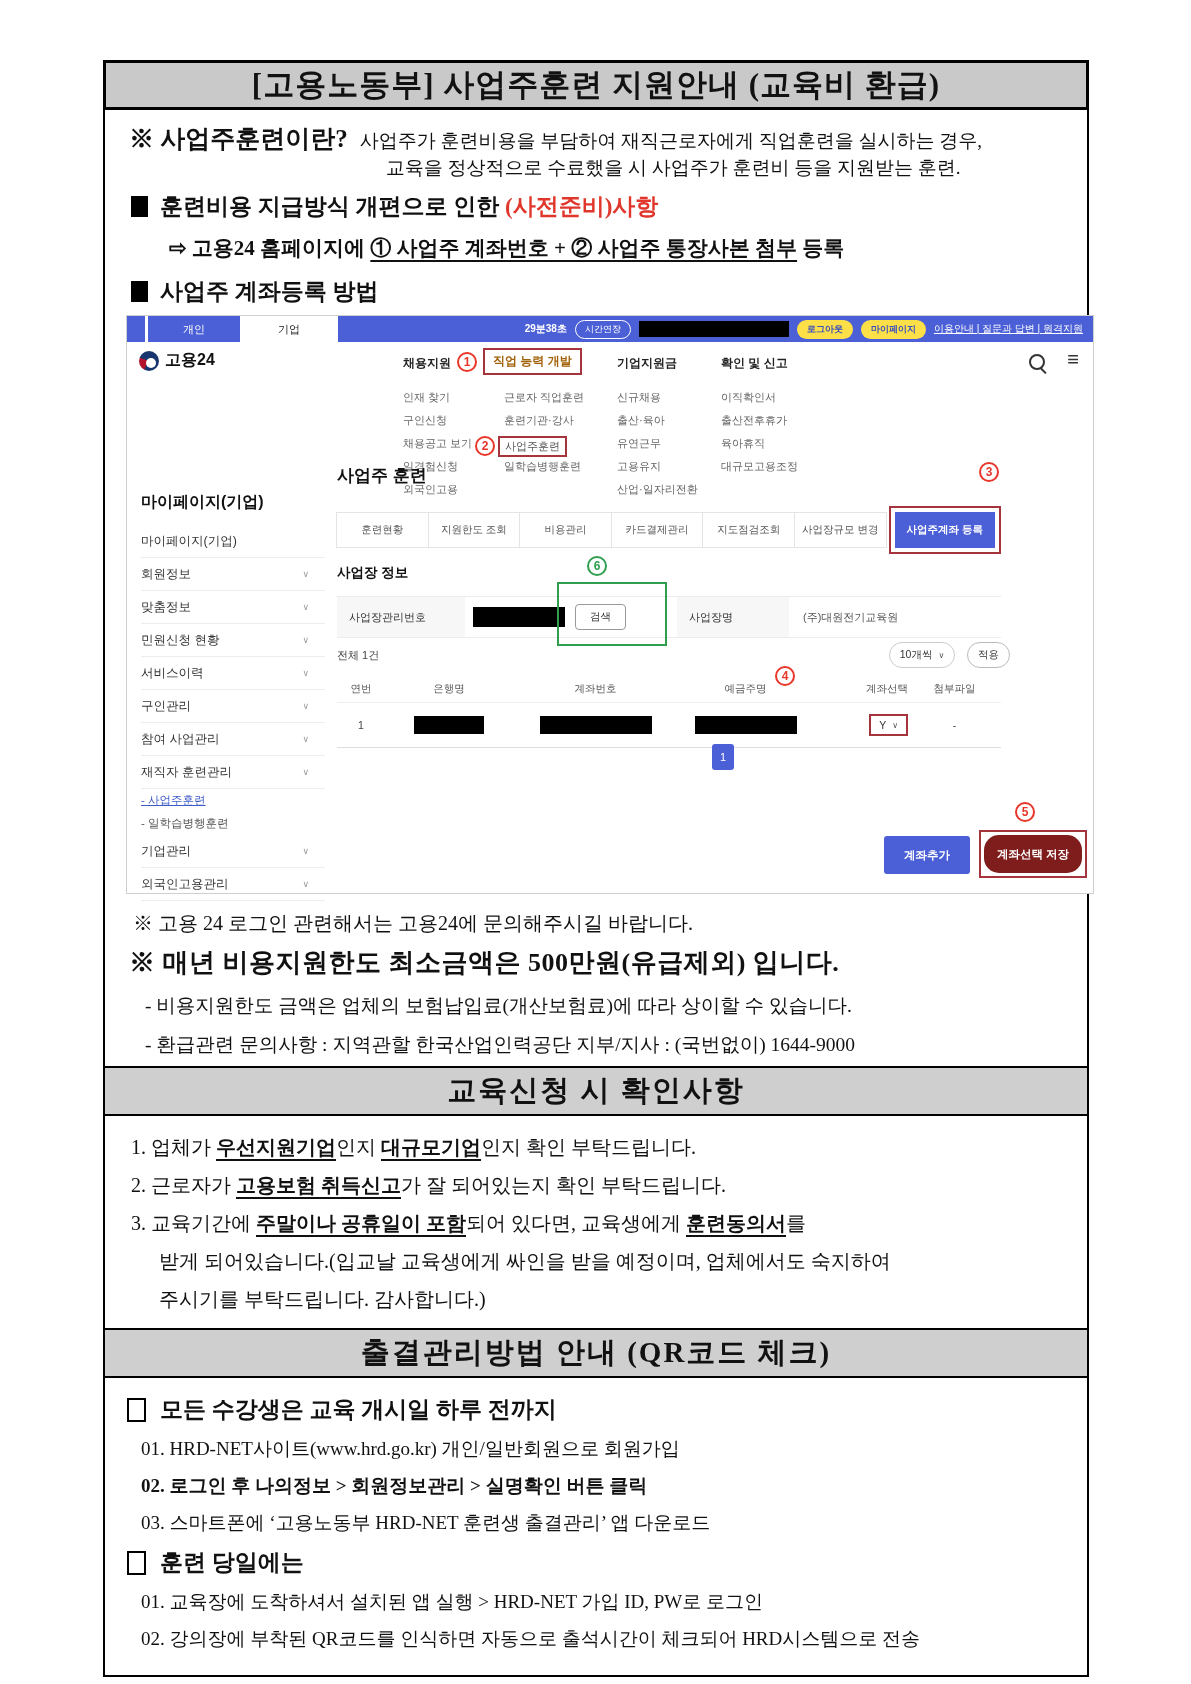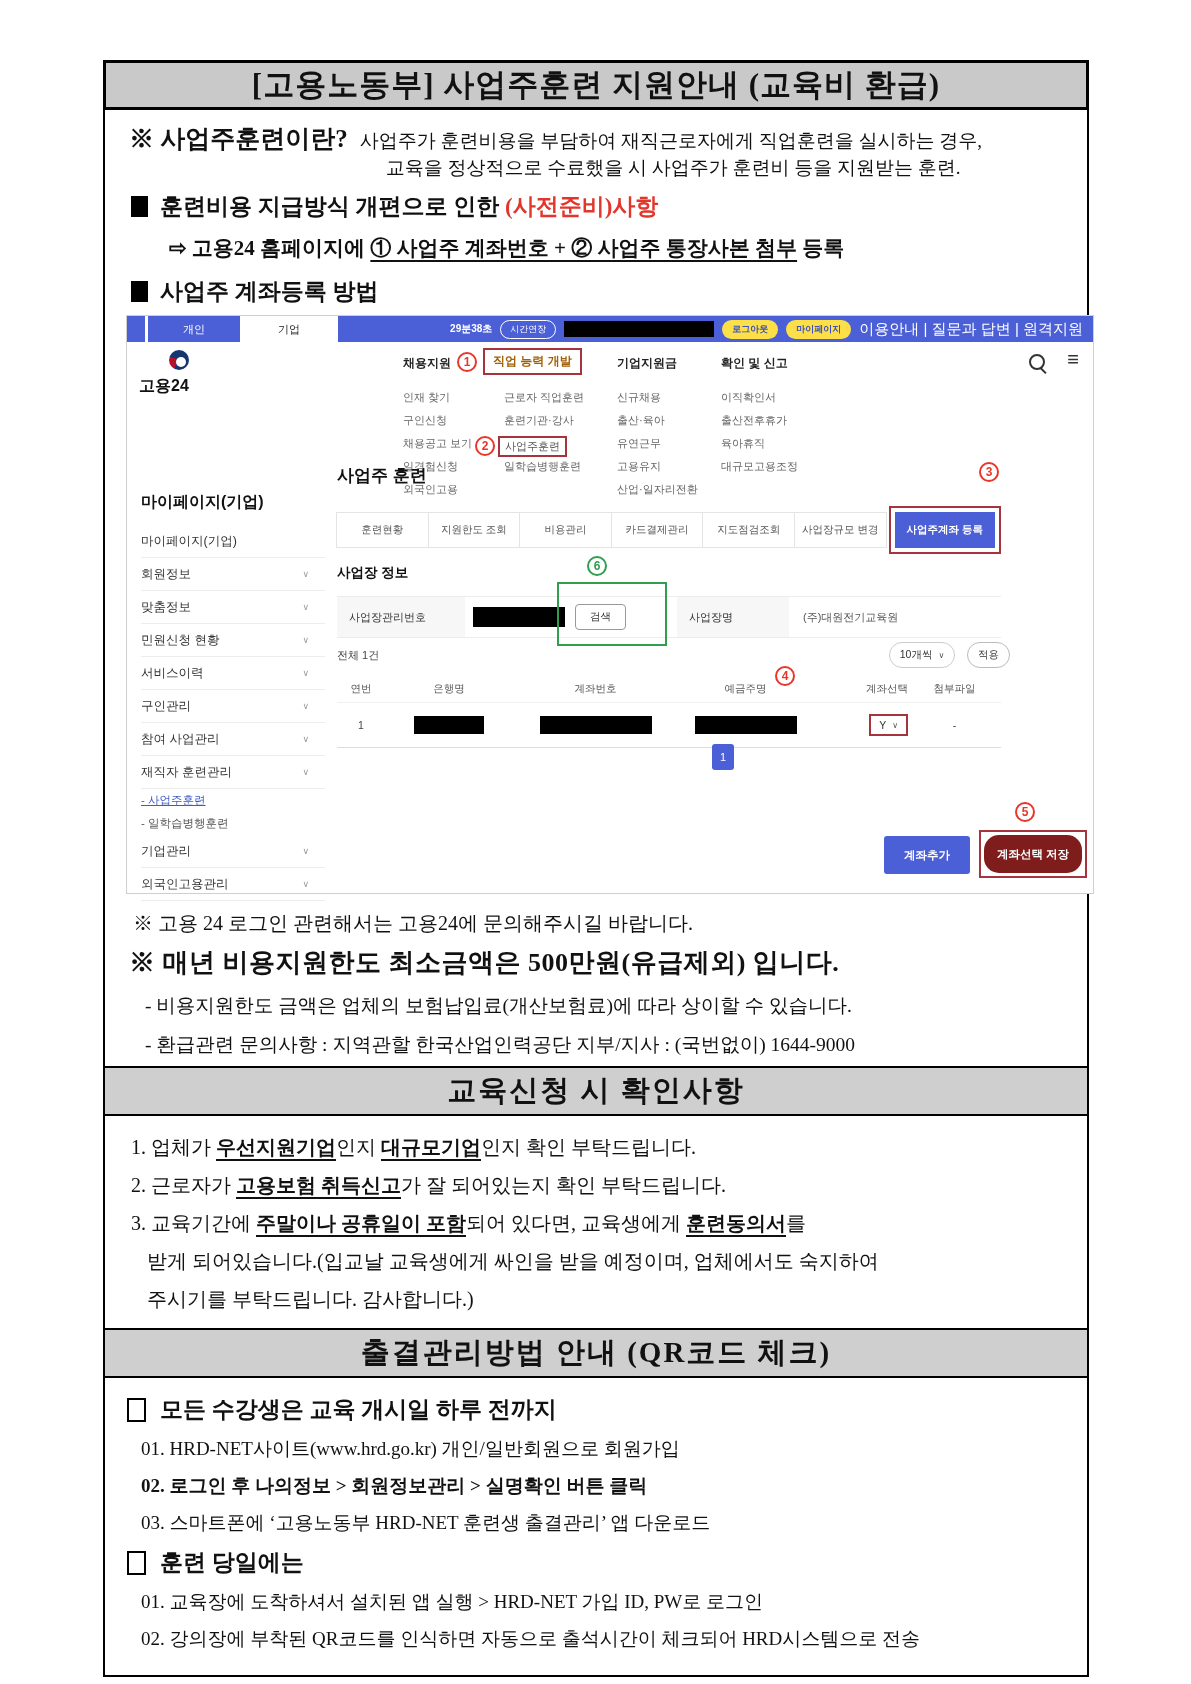--- a/index.html
+++ b/index.html
@@ -19,44 +19,44 @@
   .prep{font-size:23px;font-weight:bold;margin:10px 0 0 8px;display:flex;align-items:center;gap:12px;}
   .sqbullet{display:inline-block;width:17px;height:21px;background:#000;}
   .redtxt{color:#e0362b;}
   .arrowline{font-size:21px;font-weight:bold;margin:12px 0 0 46px;}
   .uline{text-decoration:underline;text-underline-offset:5px;}
   .note1{font-size:20px;margin:16px 0 0 10px;}
   .note2{font-size:26px;font-weight:bold;margin:8px 0 0 6px;letter-spacing:0.5px;}
   .dashline{font-size:19.5px;margin:12px 0 0 22px;}
   .content2{padding:12px 14px 10px 26px;font-size:20px;line-height:38px;}
   .content2 .u{font-weight:bold;text-decoration:underline;text-underline-offset:5px;}
-  .cont-line{margin-left:16px;}
+  .cont-line{margin-left:28px;}
   .content3{padding:8px 14px 12px 20px;}
   .qr-head{font-size:23px;font-weight:bold;display:flex;align-items:center;gap:14px;margin:8px 0 6px 2px;}
   .cbox{display:inline-block;width:15px;height:20px;border:2px solid #000;background:#fff;}
   .qr-item{font-size:19px;margin:11px 0 11px 16px;}
   .qr-bold{font-weight:bold;}
 
   
   .shot{position:relative;width:966px;height:577px;margin:8px 0 0 3px;border:1px solid #cfcfcf;
         background:#fff;font-family:"Liberation Sans",sans-serif;color:#333;}
   .tb-stub{position:absolute;left:0;top:0;width:18px;height:26px;background:#4b5fd6;}
   .tb-personal{position:absolute;left:21px;top:0;width:92px;height:26px;background:#4b5fd6;color:#fff;
         font-size:11px;display:flex;align-items:center;justify-content:center;}
   .tb-company{position:absolute;left:116px;top:0;width:92px;height:26px;color:#222;font-size:11px;
         display:flex;align-items:center;justify-content:center;background:#fff;}
   .tb-main{position:absolute;left:211px;top:0;right:0;height:26px;background:#4b5fd6;display:flex;
         align-items:center;justify-content:flex-end;gap:8px;padding-right:10px;color:#fff;box-sizing:border-box;}
   .tb-timer{font-size:10px;font-weight:bold;}
   .tb-pill-o{font-size:9px;border:1px solid #fff;border-radius:10px;padding:2px 9px;}
   .tb-redact{width:150px;height:16px;background:#000;}
   .tb-pill-w{font-size:9px;background:#fde047;color:#3a4fc0;border-radius:10px;padding:3px 10px;font-weight:bold;}
-  .tb-links{font-size:15px;}
+  .tb-links{font-size:10px;text-decoration:underline;}
   .navrow{position:absolute;top:26px;left:0;width:100%;height:38px;background:#fff;}
-  .logo{position:absolute;left:12px;top:8px;display:flex;align-items:flex-end;gap:6px;flex-direction:column;}
+  .logo{position:absolute;left:12px;top:8px;display:flex;align-items:flex-end;gap:6px;}
   .logo-swirl{width:20px;height:20px;border-radius:50%;
         background:conic-gradient(from 210deg,#b3122d 0 22%,#17356f 22% 100%);position:relative;}
   .logo-swirl::after{content:"";position:absolute;left:7px;top:7px;width:10px;height:10px;border-radius:50%;background:#fff;}
   .logo-text{font-size:16px;font-weight:bold;color:#111;}
   .nav-item{position:absolute;top:13px;font-size:12px;font-weight:bold;color:#222;}
   .nav2wrap{position:absolute;left:330px;top:6px;display:flex;align-items:center;gap:6px;}
   .redbox-inline{border:2px solid #a6343c;padding:3px 8px;font-size:12px;font-weight:bold;color:#a16207;}
   .search-ico{position:absolute;right:48px;top:12px;width:12px;height:12px;border:2px solid #333;border-radius:50%;}
   .search-ico::after{content:"";position:absolute;left:10px;top:11px;width:8px;height:2px;background:#333;transform:rotate(45deg);transform-origin:left top;}
   .burger{position:absolute;right:14px;top:6px;font-size:20px;font-weight:bold;color:#333;}

